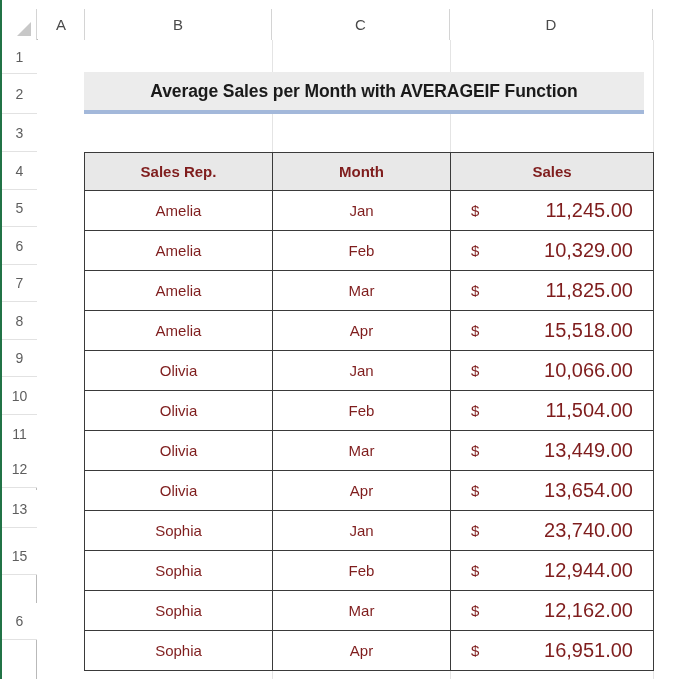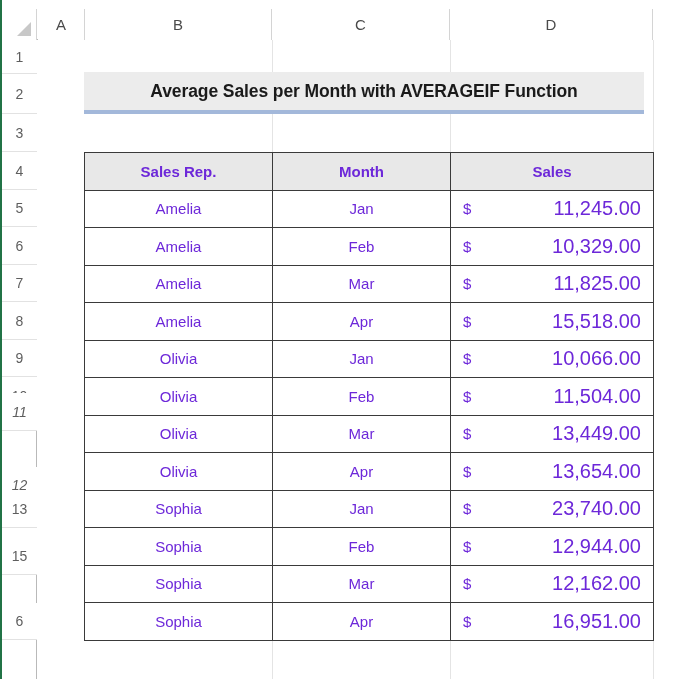--- a/index.html
+++ b/index.html
@@ -132,23 +132,23 @@
     left: 84px; top: 152px;
     width: 569px;
     border-collapse: collapse;
     table-layout: fixed;
   }
   .data-table th,
   .data-table td {
     border: 1.6px solid #3a3a3a;
     height: 37.5px;
     font-size: 15px;
-    color: #6d28d9;
-    font-family: "Liberation Sans", sans-serif;
-    padding: 0;
+    color: #7f1d1d;
+    font-family: "Liberation Sans", sans-serif;
+    padding: 8px;
   }
   .data-table th {
     background: #e8e8e8;
     font-weight: bold;
     text-align: center;
   }
   .data-table td {
     background: #ffffff;
     margin-top: 41px;
   }
@@ -233,22 +233,22 @@
   <div class="row-head" style="top:40px;  height:34px;">1</div>
   <div class="row-head" style="top:74px;  height:40px;">2</div>
   <div class="row-head" style="top:114px; height:38px;">3</div>
   <div class="row-head" style="top:152px; height:38px;">4</div>
   <div class="row-head" style="top:190px; height:37px;">5</div>
   <div class="row-head" style="top:227px; height:38px;">6</div>
   <div class="row-head" style="top:265px; height:37px;">7</div>
   <div class="row-head" style="top:302px; height:38px;">8</div>
   <div class="row-head" style="top:340px; height:37px;">9</div>
   <div class="row-head" style="top:377px; height:38px;">10</div>
-  <div class="row-head" style="top:393px; height:38px;font-style:italic;">11</div>
-  <div class="row-head" style="top:467px; height:37px;font-style:italic;">12</div>
+  <div class="row-head" style="top:415px; height:38px;">11</div>
+  <div class="row-head" style="top:451px; height:37px;">12</div>
   <div class="row-head" style="top:490px; height:38px;">13</div>
   <div class="row-head" style="top:528px; height:37px;">2</div>
   <div class="row-head" style="top:537px; height:38px;">15</div>
   <div class="row-head" style="top:603px; height:37px;">6</div>
 
   <div class="title-banner">
     <span class="title-text">Average Sales per Month with AVERAGEIF Function</span>
   </div>
 
   <table class="data-table">

